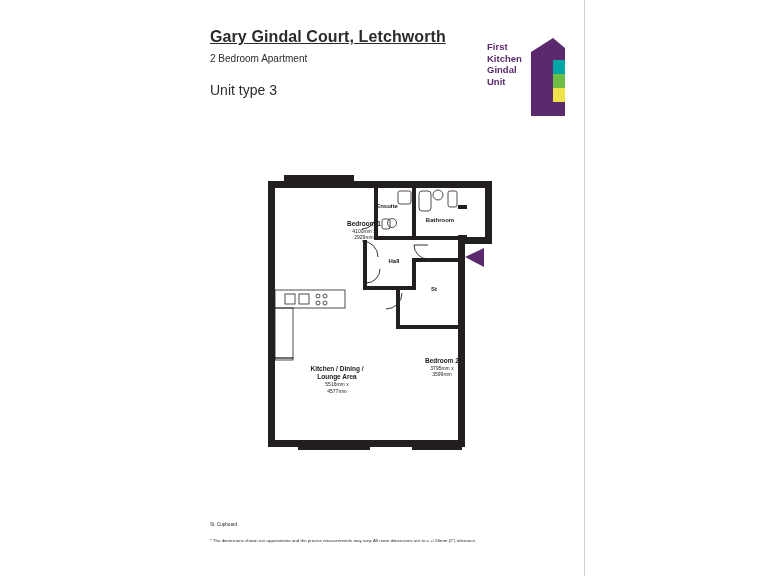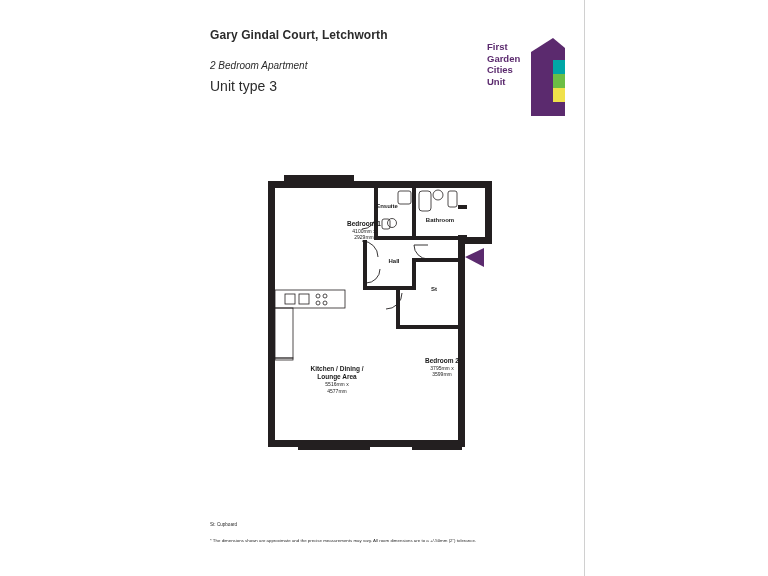--- a/index.html
+++ b/index.html
@@ -36,31 +36,31 @@
   }
 
   
   .title-block {
     position: absolute;
     left: 210px;
     top: 28px;
     width: 280px;
   }
   .title-main {
-    font-size: 12px;
+    font-size: 16px;
     font-weight: bold;
     color: #2b2b2b;
     letter-spacing: 0.1px;
-    margin-bottom: 18px;
+    margin-bottom: 7px;
+    text-decoration: underline;
   }
   .title-sub {
     font-size: 10px;
     color: #2b2b2b;
-    margin-bottom: 7px;
-    font-style: italic;
+    margin-bottom: 18px;
   }
   .title-unit {
     font-size: 14px;
     color: #2b2b2b;
   }
 
   
   .logo {
     position: absolute;
     left: 487px;
@@ -134,22 +134,22 @@
 
     <div class="title-block">
       <div class="title-main">Gary Gindal Court, Letchworth</div>
       <div class="title-sub">2 Bedroom Apartment</div>
       <div class="title-unit">Unit type 3</div>
     </div>
 
     <div class="logo">
       <div class="logo-text">
         <span>First</span><br>
-        <span>Garden</span><br>
-        <span>Cities</span><br>
+        <span>Kitchen</span><br>
+        <span>Gindal</span><br>
         <span>Unit</span>
       </div>
       <svg class="logo-mark" viewBox="0 0 34 78">
         <polygon points="0,14 22,0 22,78 0,78" fill="#5b2a6e"></polygon>
         <rect x="22" y="22" width="12" height="14" fill="#00a6a6"></rect>
         <rect x="22" y="36" width="12" height="14" fill="#6cbe45"></rect>
         <rect x="22" y="50" width="12" height="14" fill="#f0e14a"></rect>
         <rect x="22" y="64" width="12" height="14" fill="#5b2a6e"></rect>
         <polygon points="22,0 34,10 34,22 22,22" fill="#5b2a6e"></polygon>
       </svg>

